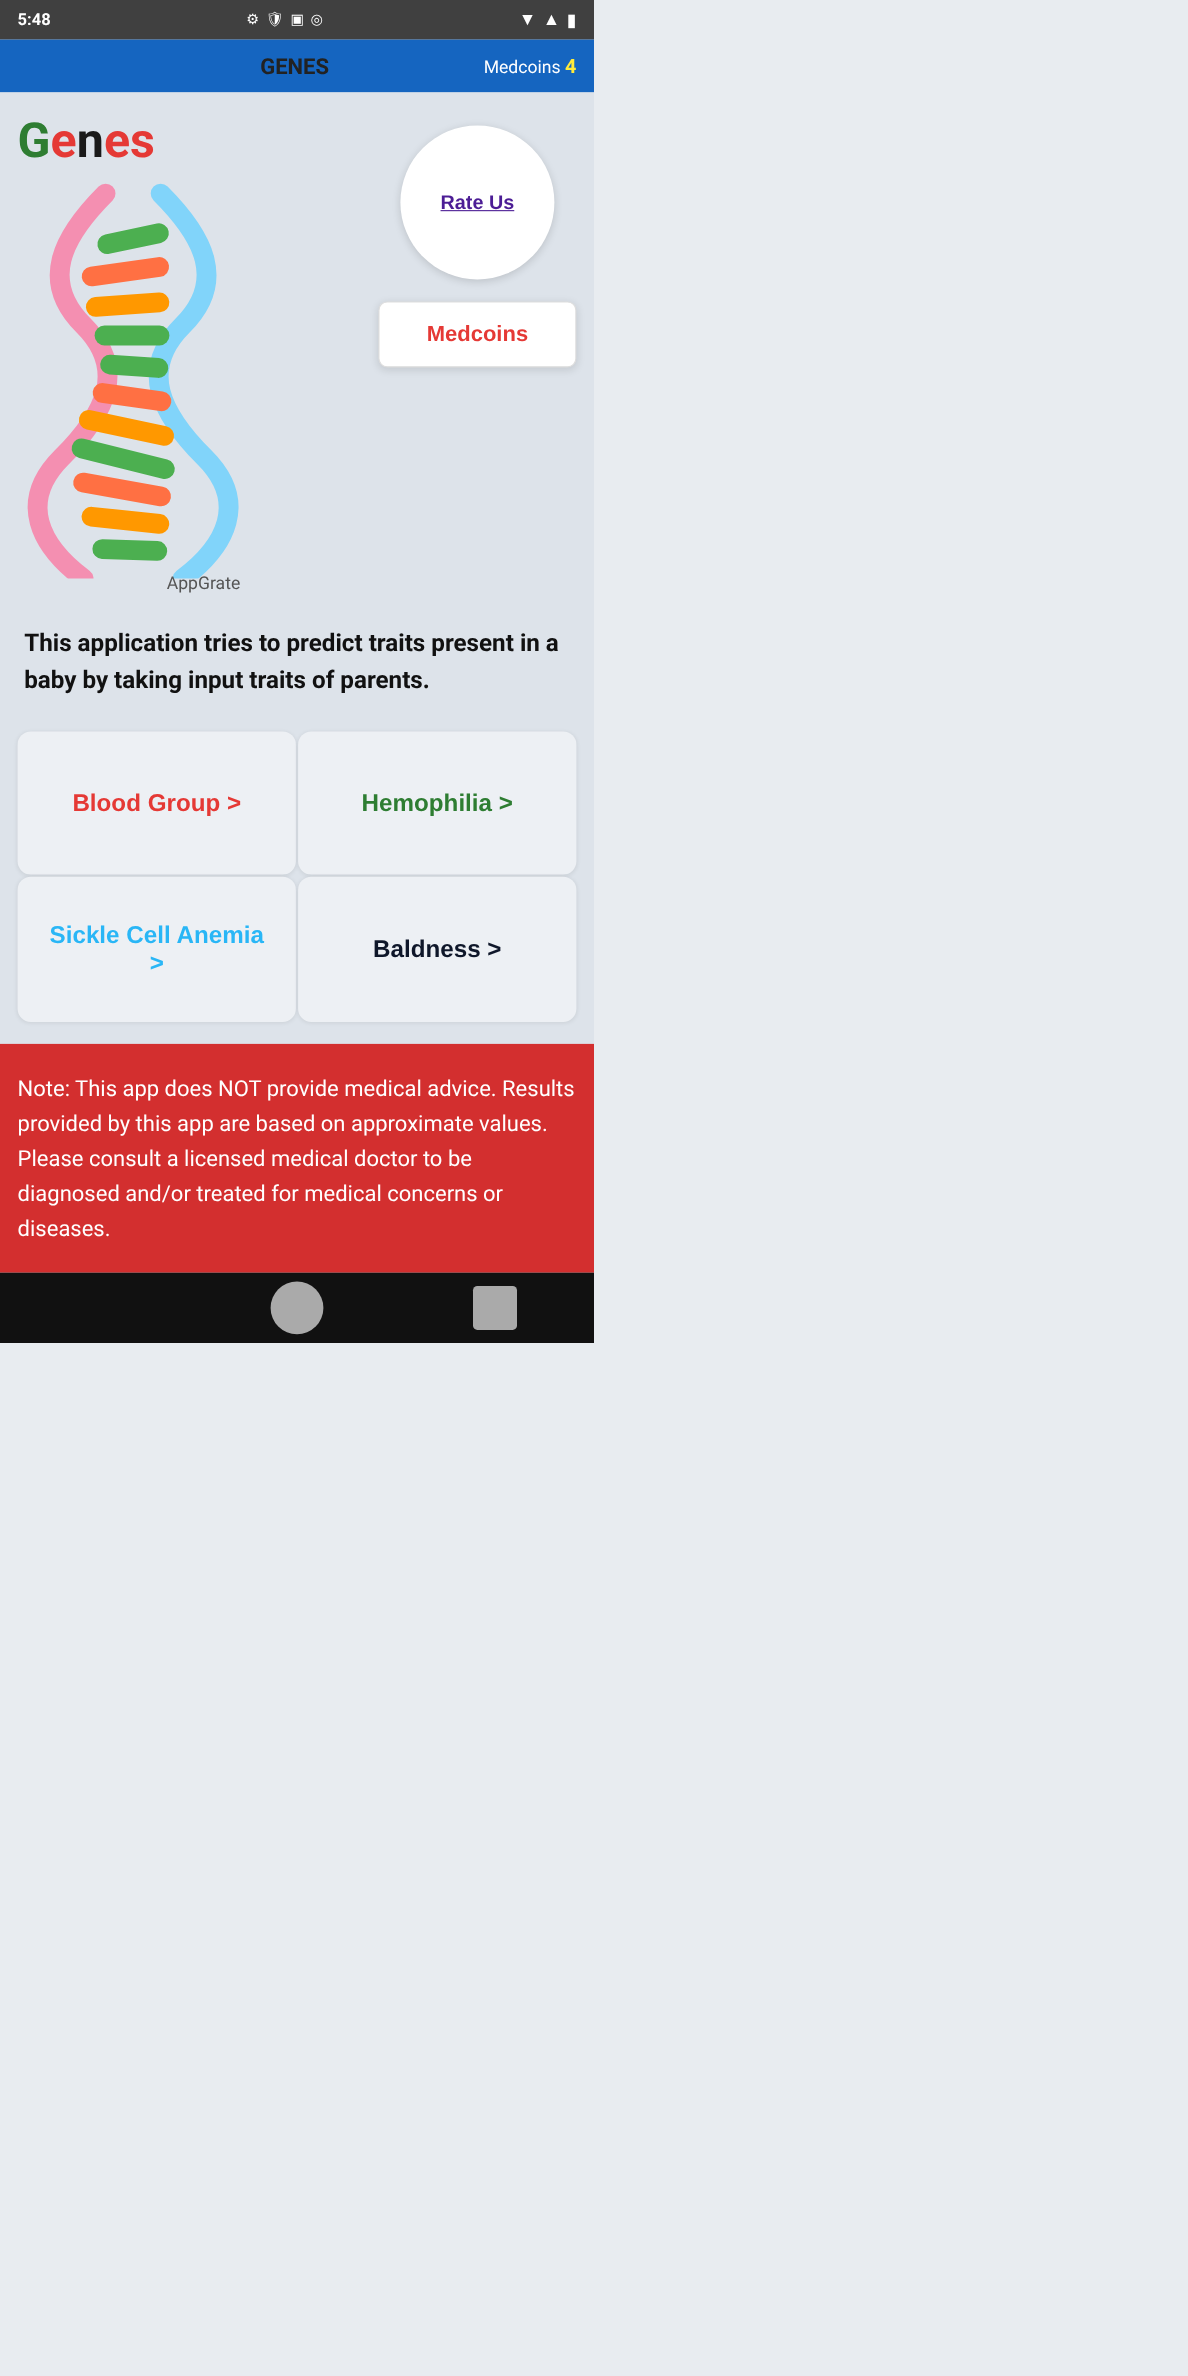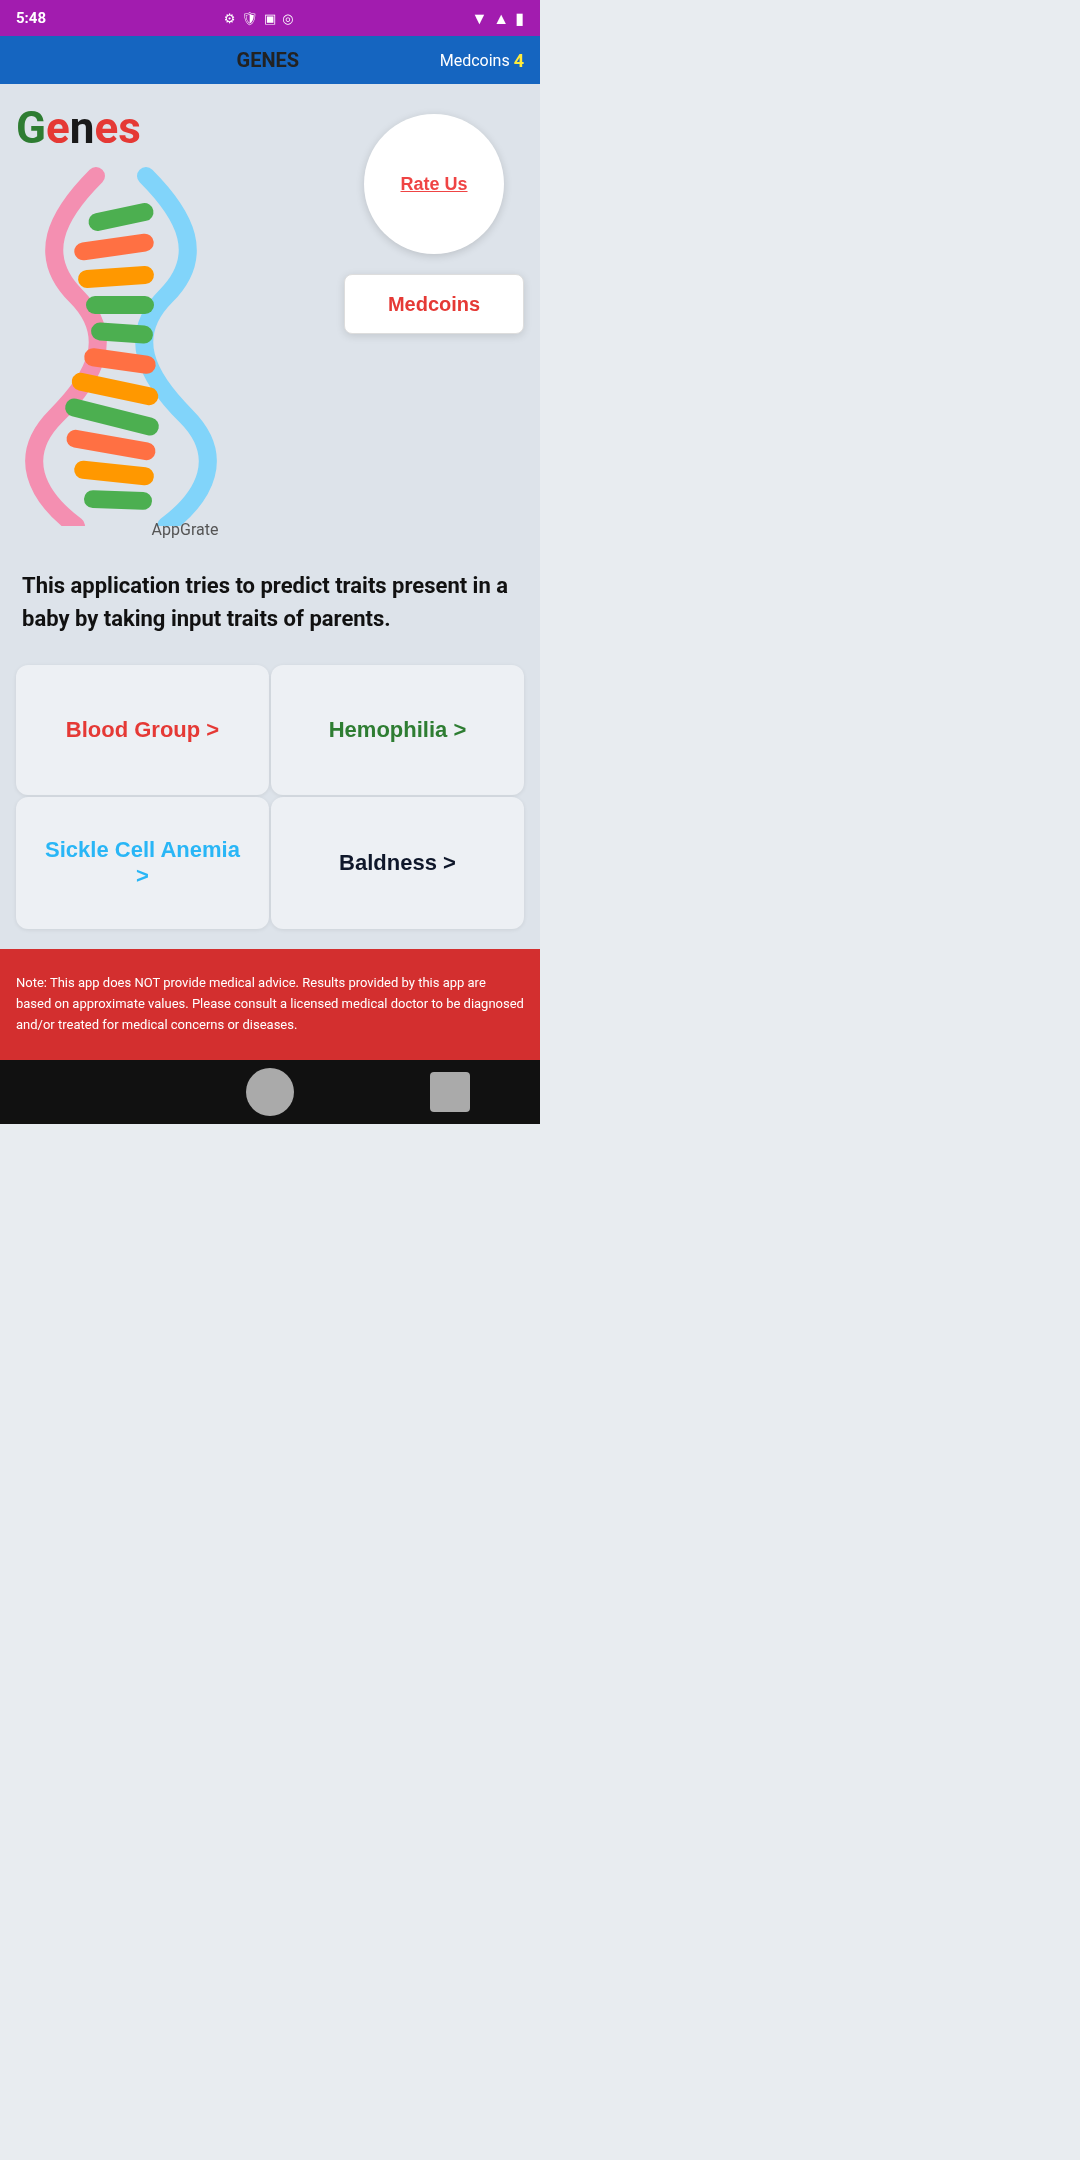--- a/index.html
+++ b/index.html
@@ -7,21 +7,21 @@
     body {
       width: 540px;
       min-height: 1080px;
       background: #e8ecf0;
       font-family: 'Roboto', Arial, sans-serif;
       overflow-x: hidden;
     }
 
     
     .status-bar {
-      background: #a21caf;
+      background: #404040;
       height: 36px;
       display: flex;
       align-items: center;
       justify-content: space-between;
       padding: 0 16px;
       color: white;
     }
     .status-time {
       font-size: 15px;
       font-weight: bold;
@@ -125,21 +125,21 @@
       border-radius: 70px;
       background: white;
       display: flex;
       align-items: center;
       justify-content: center;
       box-shadow: 0 2px 8px rgba(0,0,0,0.15);
       cursor: pointer;
       border: none;
     }
     .rate-us-btn span {
-      color: #ef4444;
+      color: #4c1d95;
       font-size: 18px;
       font-weight: bold;
       text-decoration: underline;
     }
 
     .medcoins-btn {
       width: 180px;
       height: 60px;
       background: white;
       border-radius: 8px;
@@ -197,21 +197,21 @@
     .card-baldness { color: #0f172a; }
 
     
     .note-banner {
       background: #d32f2f;
       padding: 24px 16px;
       margin: 0 -16px;
     }
     .note-text {
       color: white;
-      font-size: 13px;
+      font-size: 20px;
       line-height: 1.6;
     }
 
     
     .bottom-nav {
       background: #111;
       height: 64px;
       display: flex;
       align-items: center;
       justify-content: space-around;

